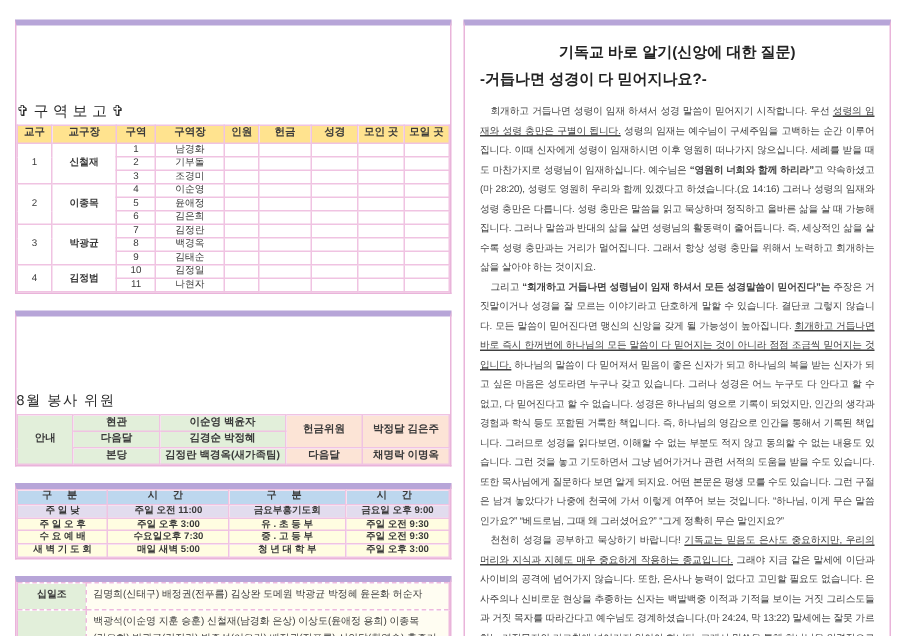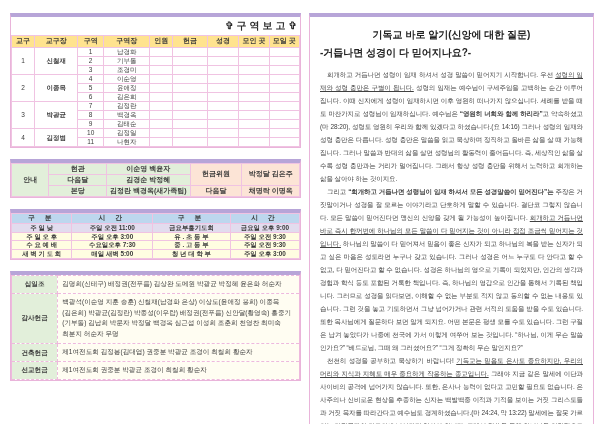--- a/index.html
+++ b/index.html
@@ -8,22 +8,22 @@
     background:#ffffff;color:#3a3a3a;
     font-family:"Liberation Sans",sans-serif;
   }
   .col-left{position:absolute;left:10px;top:13px;width:291px;}
   .col-right{position:absolute;left:309px;top:13px;width:285px;}
   .box{
     border:1px solid #e9b4da;border-top:4px solid #b7a5d8;
     background:#fff;margin-bottom:11px;box-sizing:border-box;
   }
   .box-title{
-    text-align:right;font-weight:bold;font-size:9.5px;color:#2b2b2b;
-    padding:2px 0 2px;letter-spacing:1px;
+    text-align:left;font-weight:normal;font-size:9.5px;color:#2b2b2b;
+    padding:2px 0 2px;letter-spacing:1px;margin-top:48px;
   }
   .box-title.crosses{letter-spacing:3px;font-size:10px;}
   table{width:100%;border-collapse:collapse;table-layout:fixed;}
   td{
     border:1px solid #f0c3e2;font-size:6.5px;text-align:center;
     padding:0 1px;line-height:1.2;overflow:hidden;color:#3a3a3a;
   }
   
   .t-district td{height:8px;white-space:nowrap;}
   .t-district .hdr{background:#ffe38f;font-weight:bold;font-size:7px;height:11px;}
@@ -194,20 +194,21 @@
             <td></td>
             <td></td>
             <td></td>
             <td></td>
       </tr>
     </tbody>
       </table>
   </div>
 
   <div class="box">
+    <div class="box-title">8월 봉사 위원</div>
     <table class="t-committee">
       <colgroup>
         <col style="width:13%">
           <col style="width:20%">
           <col style="width:29%">
           <col style="width:18%">
           <col style="width:20%">
       </colgroup>
       <tbody>
           <tr>

